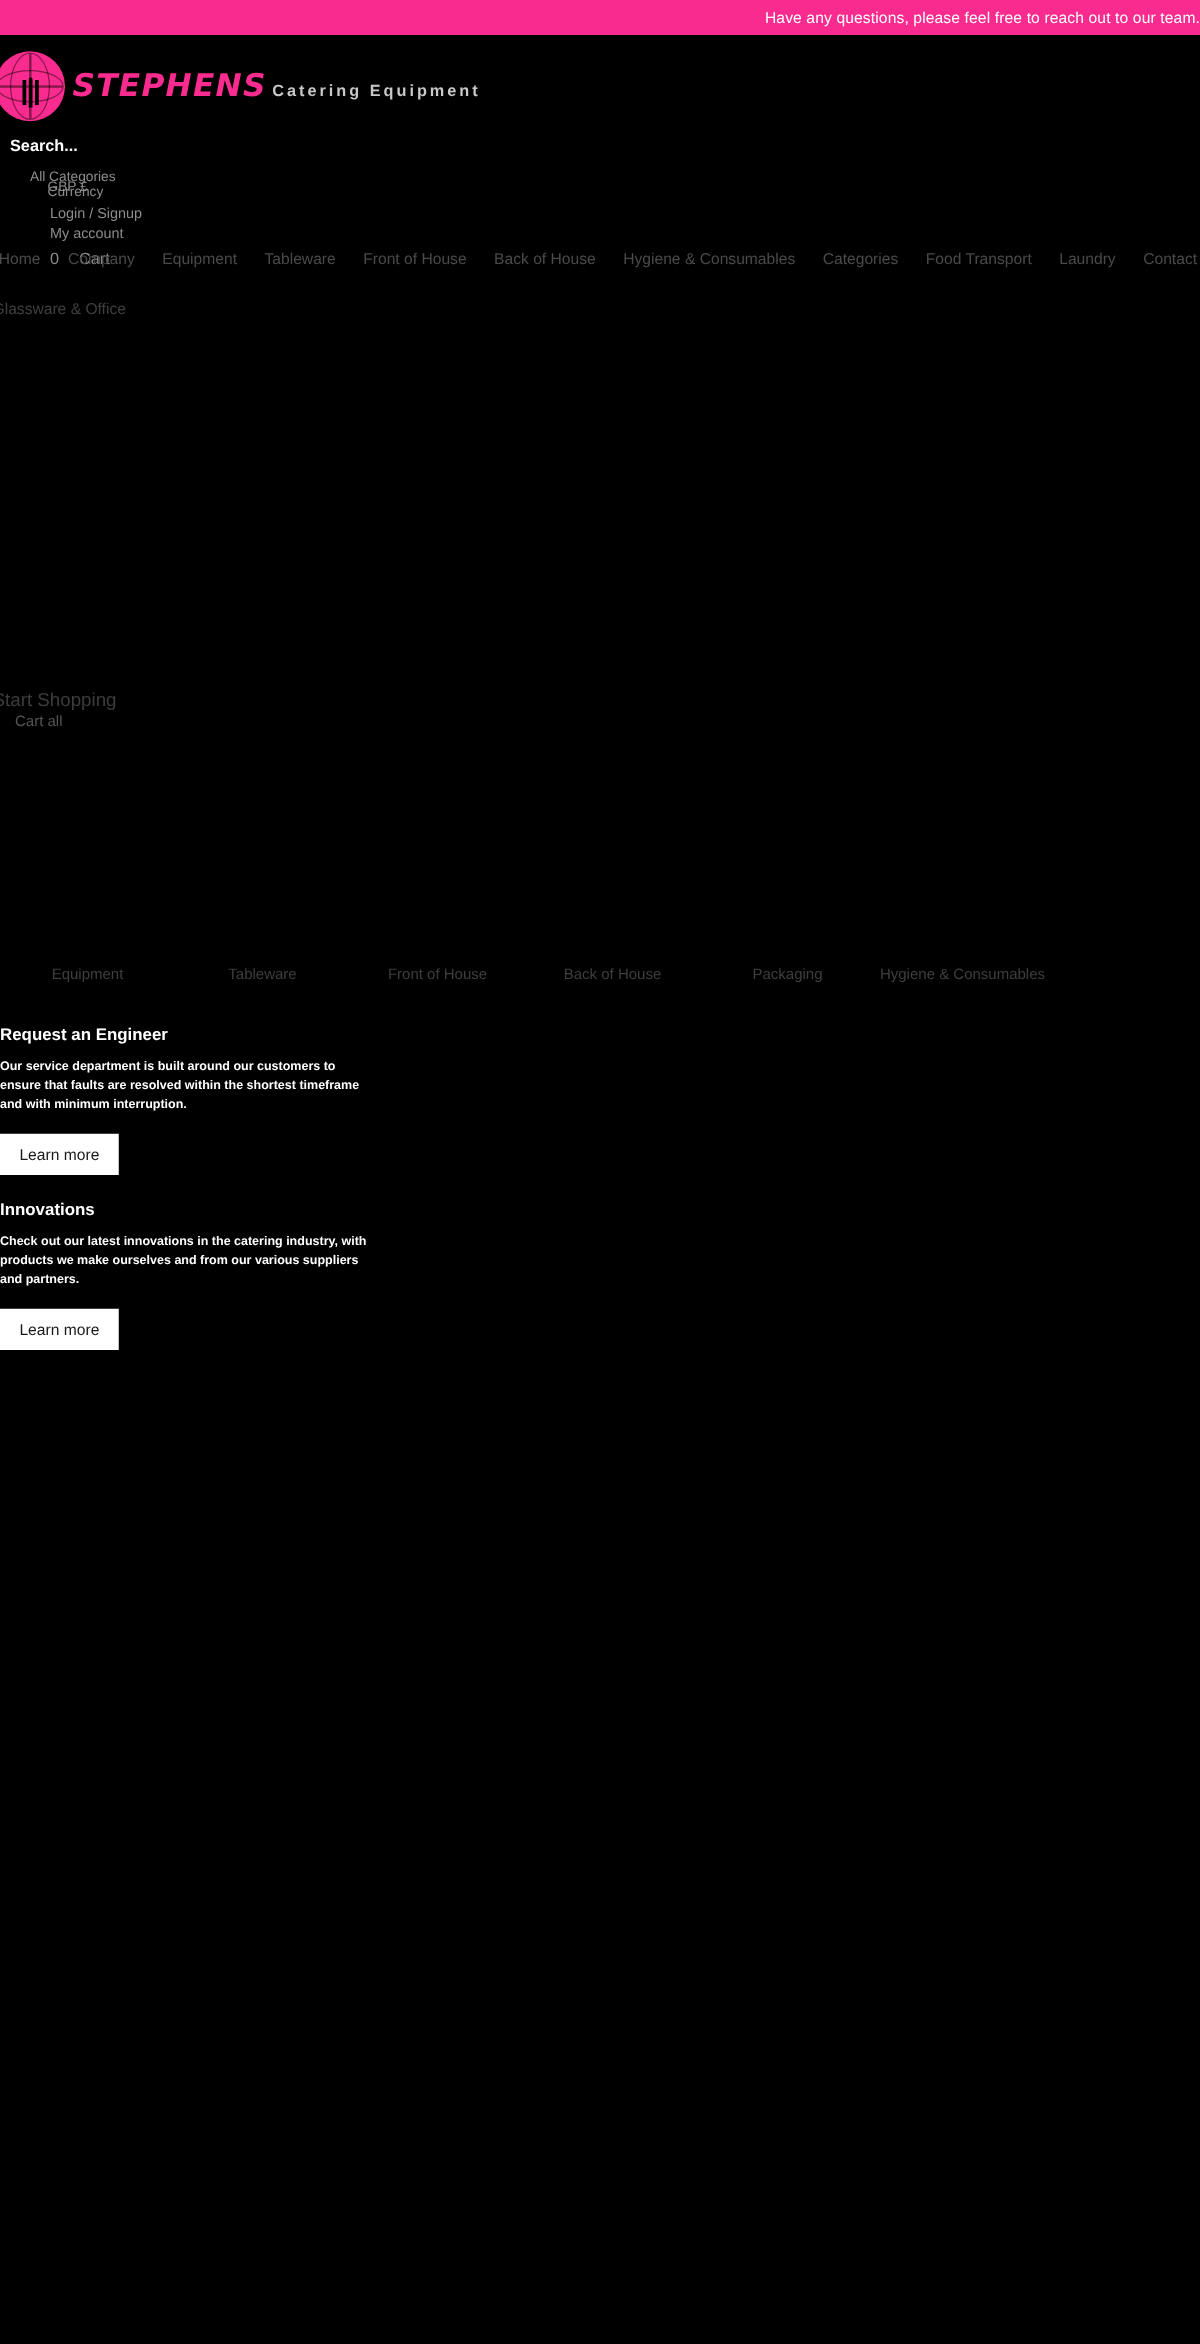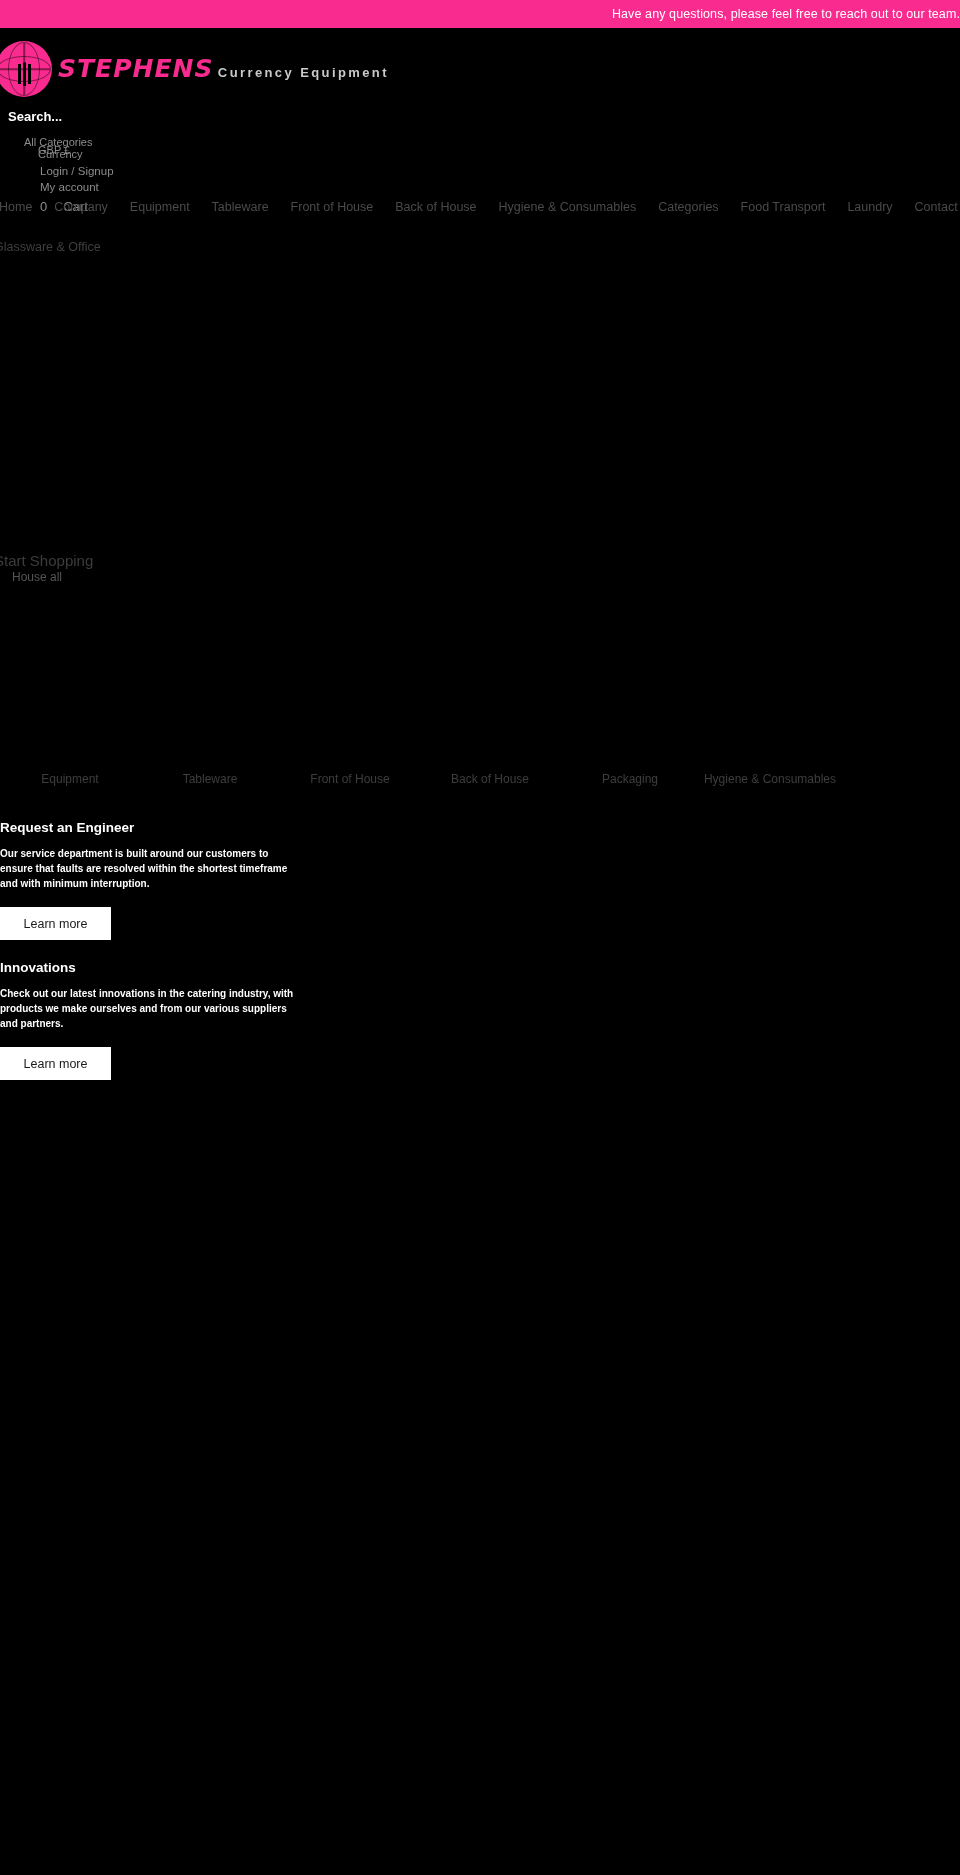--- a/index.html
+++ b/index.html
@@ -234,21 +234,21 @@
     color: #ffffff;
     line-height: 1.5;
     margin-top: 11px;
     margin-left: -14px;
     max-width: 300px;
   }
   .svc-btn {
     display: inline-flex;
     align-items: center;
     justify-content: center;
-    width: 111px;
+    width: 95px;
     height: 33px;
     background: #ffffff;
     color: #1a1a1a;
     font-size: 12.5px;
     margin-top: 16px;
     margin-left: -14px;
     border: none;
     cursor: pointer;
     font-family: "Liberation Sans", sans-serif;
   }
@@ -275,21 +275,21 @@
       <span class="globe-ellipse"></span>
       <span class="globe-ellipse2"></span>
       <span class="globe-cutlery">
           <i></i>
           <i></i>
           <i></i>
         </span>
     </span>
     <span class="logo-text">
       <span class="logo-name">STEPHENS</span>
-      <span class="logo-sub">Currency Equipment</span>
+      <span class="logo-sub">Catering Equipment</span>
     </span>
   </a>
 
   <div class="search-label">Search...</div>
 
   <div class="util-stack">
     <span class="util-row u-allcat">All Categories</span>
     <span class="util-row u-currency-l">Currency</span>
     <span class="util-row u-currency-v">GBP £</span>
     <span class="util-row u-login">Login / Signup</span>
@@ -312,21 +312,21 @@
     <span class="nav-item">Laundry</span>
     <span class="nav-item">Contact</span>
   </div>
   <span class="nav-extra">Glassware &amp; Office</span>
 </nav>
 
 <section class="hero"></section>
 
 <section class="shop-block">
   <span class="shop-title">Start Shopping</span>
-  <span class="shop-viewall">House all</span>
+  <span class="shop-viewall">Cart all</span>
 </section>
 
 <section class="cat-strip">
   <div class="cat-row">
     <span class="cat-item">Equipment</span>
     <span class="cat-item">Tableware</span>
     <span class="cat-item">Front of House</span>
     <span class="cat-item">Back of House</span>
     <span class="cat-item">Packaging</span>
     <span class="cat-item">Hygiene &amp; Consumables</span>

